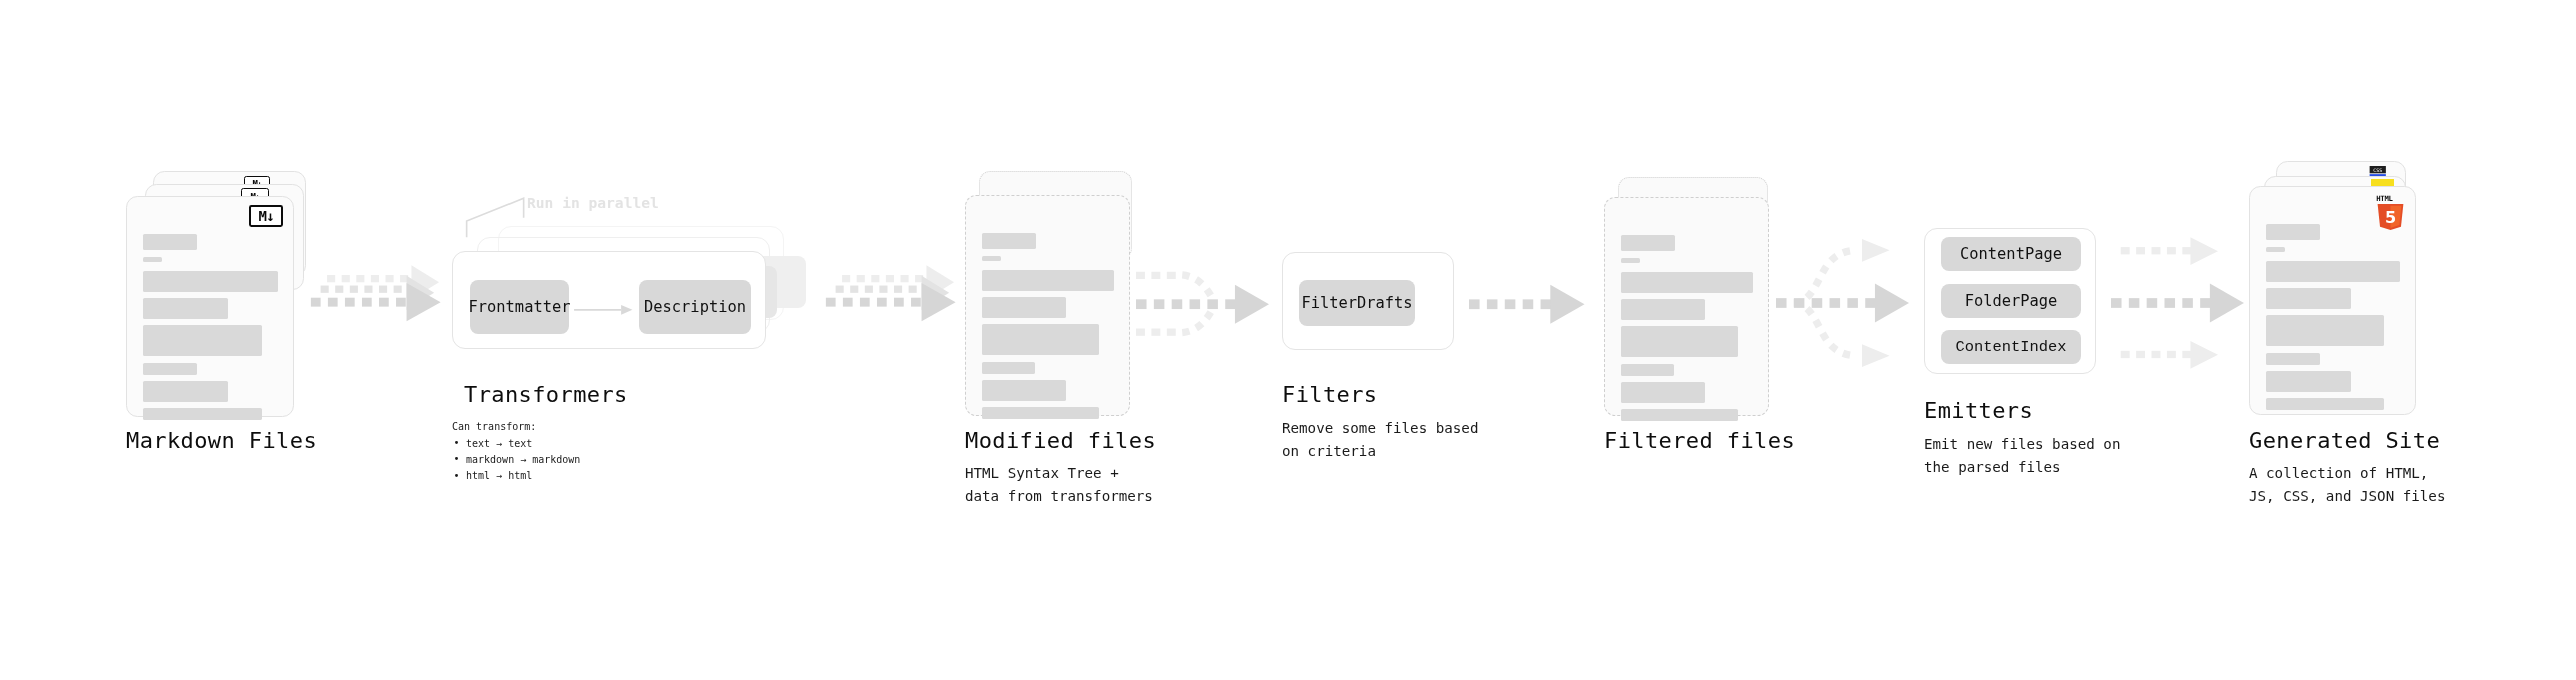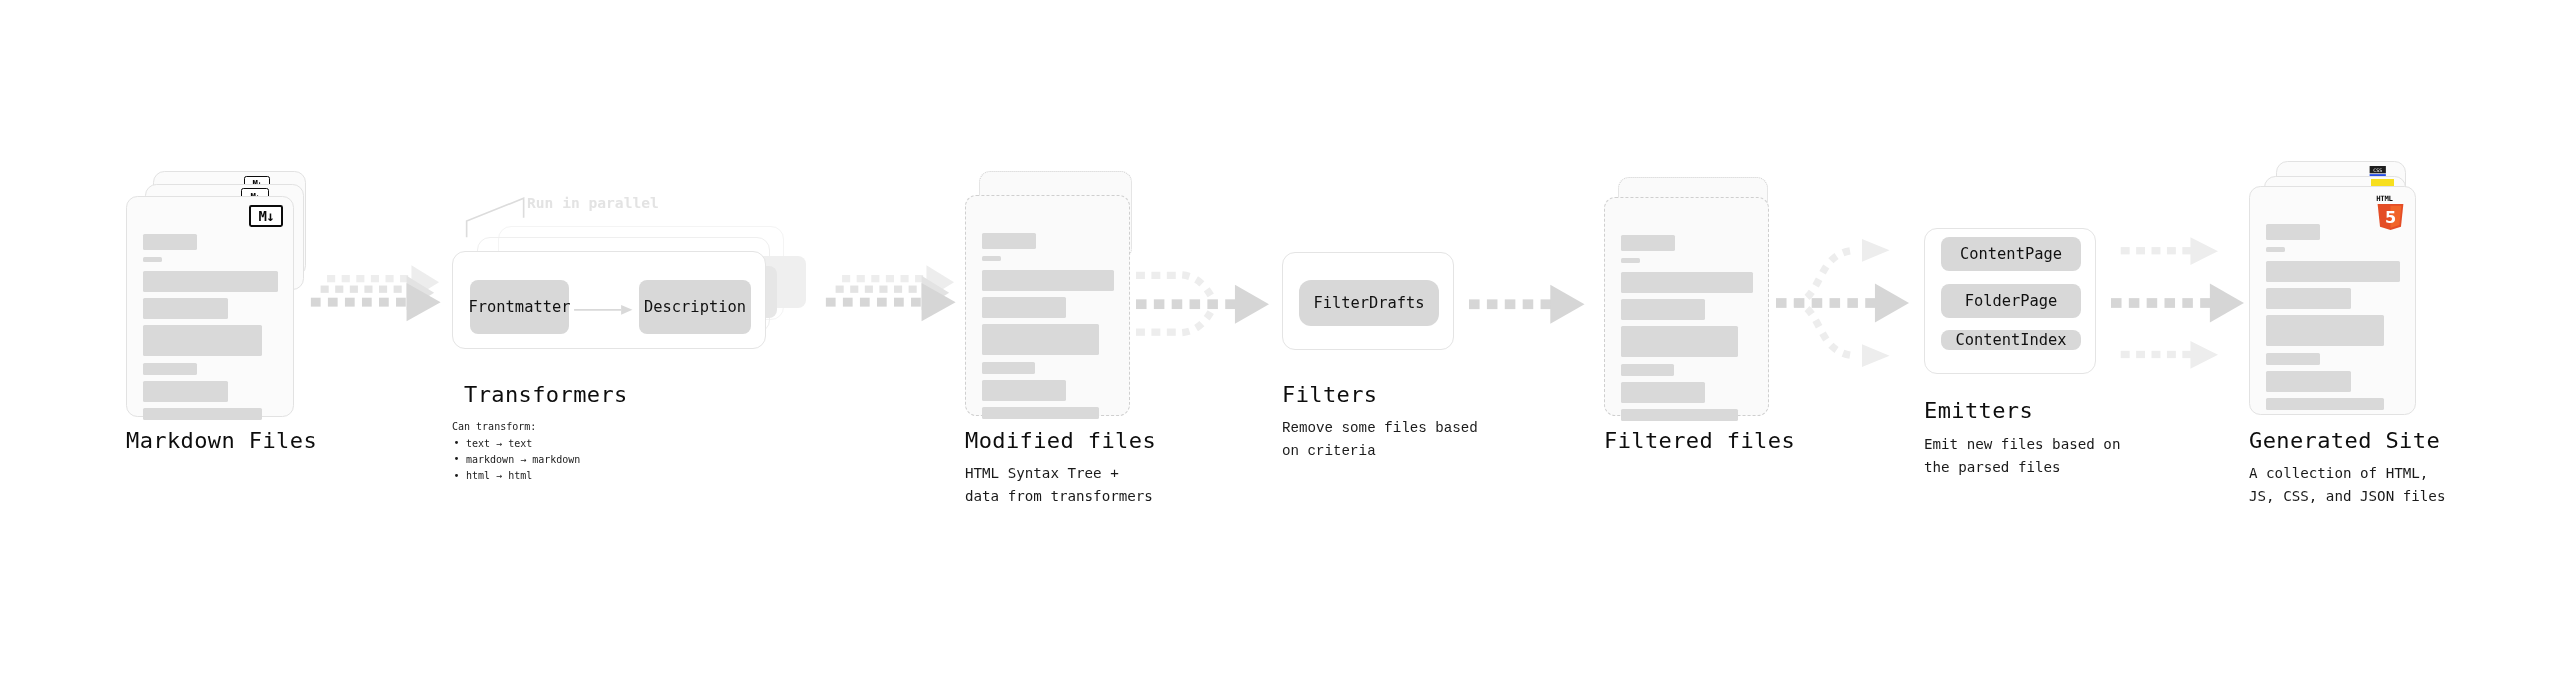--- a/index.html
+++ b/index.html
@@ -286,23 +286,23 @@
         <rect x="44" y="58" width="13" height="12"></rect>
           <rect x="66" y="58" width="13" height="12"></rect>
         <rect x="88" y="58" width="13" height="12"></rect>
           <rect x="110" y="58" width="13" height="12"></rect>
         <polygon points="122,40 164,64 122,88"></polygon>
       </g>
     </svg>
   </div>
 
   <div class="group" style="left:1282px; top:252px; width:172px; height:98px;"></div>
-  <div class="chip" style="left:1299px; top:280px; width:140px; height:46px;border-radius:12px;">FilterDrafts</div>
+  <div class="chip" style="left:1299px; top:280px; width:116px; height:46px;">FilterDrafts</div>
   <div class="title" style="left:1282px; top:382px;">Filters</div>
-  <div class="desc" style="left:1282px; top:417px;font-family:Liberation Mono, monospace;">Remove some files based
+  <div class="desc" style="left:1282px; top:417px;">Remove some files based
 on criteria</div>
 
   <div class="conn" style="left:1469px; top:283px;">
     <svg width="122" height="49" viewBox="0 0 150 60">
       <g fill="#d6d6d6">
         <rect x="0" y="20" width="13" height="12"></rect>
           <rect x="22" y="20" width="13" height="12"></rect>
         <rect x="44" y="20" width="13" height="12"></rect>
           <rect x="66" y="20" width="13" height="12"></rect>
         <rect x="88" y="20" width="13" height="12"></rect>
@@ -346,21 +346,21 @@
         <rect x="88" y="79" width="13" height="12"></rect>
           <rect x="110" y="79" width="13" height="12"></rect>
         <polygon points="122,61 164,85 122,109"></polygon>
       </g>
     </svg>
   </div>
 
   <div class="group" style="left:1924px; top:228px; width:172px; height:146px;"></div>
   <div class="chip" style="left:1941px; top:237px; width:140px; height:34px;">ContentPage</div>
   <div class="chip" style="left:1941px; top:284px; width:140px; height:34px;">FolderPage</div>
-  <div class="chip" style="left:1941px; top:330px; width:140px; height:20px;">ContentIndex</div>
+  <div class="chip" style="left:1941px; top:330px; width:140px; height:34px;font-family:Liberation Mono, monospace;">ContentIndex</div>
   <div class="title" style="left:1924px; top:398px;">Emitters</div>
   <div class="desc" style="left:1924px; top:433px;">Emit new files based on
 the parsed files</div>
 
   <div class="conn" style="left:2111px; top:234px;">
     <svg width="154" height="138" viewBox="0 0 190 170">
       <g fill="#ededed">
         <rect x="12" y="16" width="11" height="9"></rect>
           <rect x="31" y="16" width="11" height="9"></rect>
         <rect x="50" y="16" width="11" height="9"></rect>

